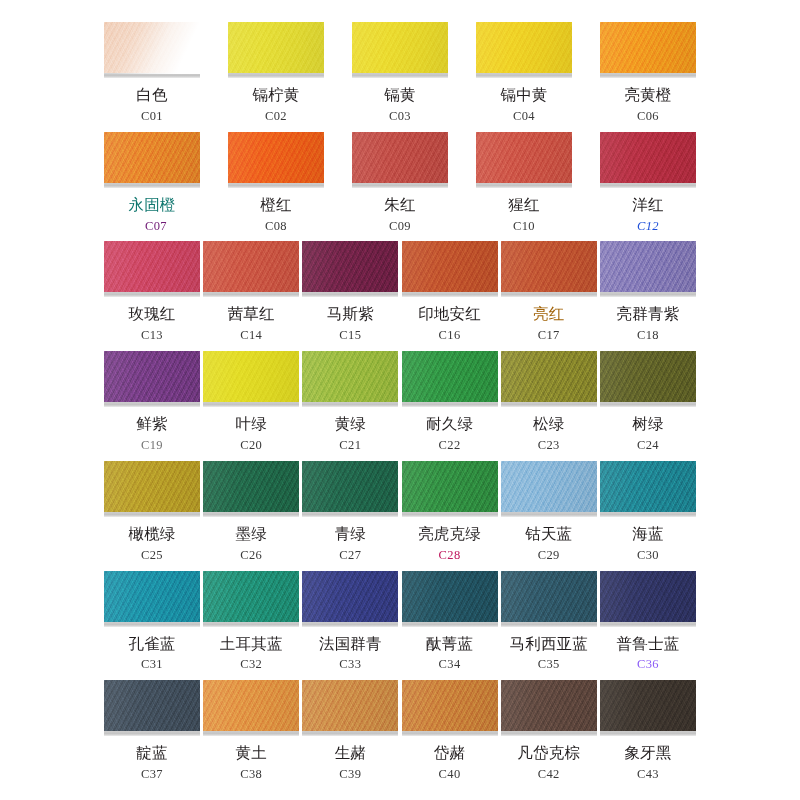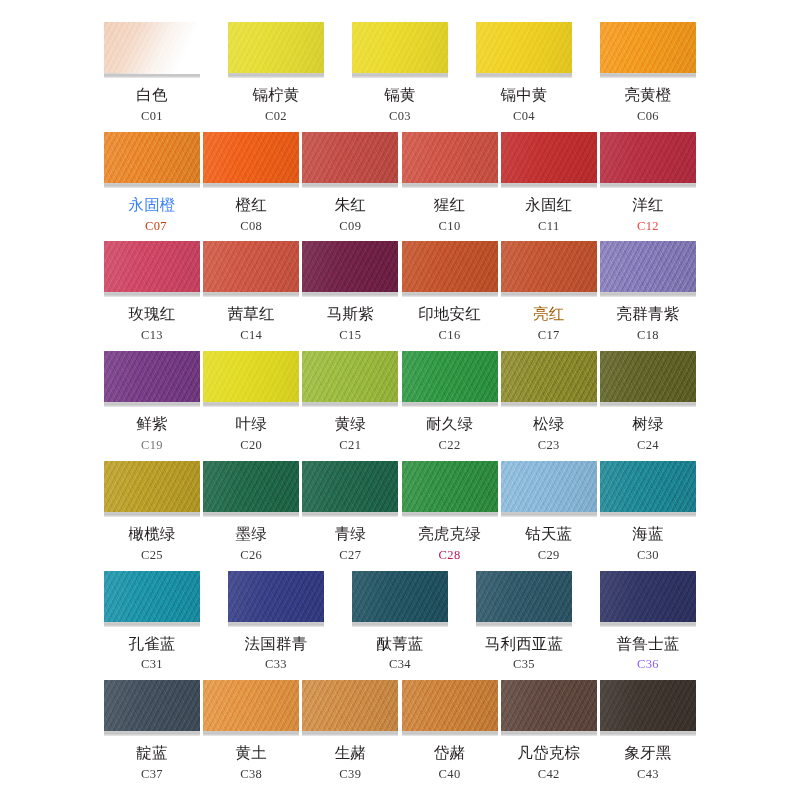--- a/index.html
+++ b/index.html
@@ -182,22 +182,22 @@
         <div class="swatch-name" style="color: rgb(35, 31, 32);">亮黄橙</div>
         <div class="swatch-code" style="color: rgb(58, 58, 58);">C06</div>
       </div>
     </div>
     <div class="swatch-row">
       <div class="swatch-cell">
         <div class="chip-wrap">
           <div class="chip" style="background-color: rgb(231, 129, 40);"></div>
           <div class="chip-shadow" style="background: linear-gradient(rgb(205, 205, 205) 0%, rgb(196, 196, 196) 55%, rgb(236, 236, 236) 100%);"></div>
         </div>
-        <div class="swatch-name" style="color: #3b82f6;">永固橙</div>
-        <div class="swatch-code" style="color: #c2410c; margin-left: 8px;">C07</div>
+        <div class="swatch-name" style="color: #0f766e;">永固橙</div>
+        <div class="swatch-code" style="color: #701a75; margin-left: 8px;">C07</div>
       </div>
       <div class="swatch-cell">
         <div class="chip-wrap">
           <div class="chip" style="background-color: rgb(238, 92, 24);"></div>
           <div class="chip-shadow" style="background: linear-gradient(rgb(205, 205, 205) 0%, rgb(196, 196, 196) 55%, rgb(236, 236, 236) 100%);"></div>
         </div>
         <div class="swatch-name" style="color: rgb(35, 31, 32);">橙红</div>
         <div class="swatch-code" style="color: rgb(58, 58, 58);">C08</div>
       </div>
       <div class="swatch-cell">
@@ -211,33 +211,25 @@
       <div class="swatch-cell">
         <div class="chip-wrap">
           <div class="chip" style="background-color: rgb(204, 81, 67);"></div>
           <div class="chip-shadow" style="background: linear-gradient(rgb(205, 205, 205) 0%, rgb(196, 196, 196) 55%, rgb(236, 236, 236) 100%);"></div>
         </div>
         <div class="swatch-name" style="color: rgb(35, 31, 32);">猩红</div>
         <div class="swatch-code" style="color: rgb(58, 58, 58);">C10</div>
       </div>
       <div class="swatch-cell">
         <div class="chip-wrap">
-          <div class="chip" style="background-color: rgb(191, 45, 46);"></div>
-          <div class="chip-shadow" style="background: linear-gradient(rgb(205, 205, 205) 0%, rgb(196, 196, 196) 55%, rgb(236, 236, 236) 100%);"></div>
-        </div>
-        <div class="swatch-name" style="color: rgb(35, 31, 32);">永固红</div>
-        <div class="swatch-code" style="color: rgb(58, 58, 58);">C11</div>
-      </div>
-      <div class="swatch-cell">
-        <div class="chip-wrap">
           <div class="chip" style="background-color: rgb(179, 44, 63);"></div>
           <div class="chip-shadow" style="background: linear-gradient(rgb(205, 205, 205) 0%, rgb(196, 196, 196) 55%, rgb(236, 236, 236) 100%);"></div>
         </div>
         <div class="swatch-name" style="color: rgb(35, 31, 32);">洋红</div>
-        <div class="swatch-code" style="color: #ef4444;">C12</div>
+        <div class="swatch-code" style="color: #1d4ed8; font-style: italic;">C12</div>
       </div>
     </div>
     <div class="swatch-row">
       <div class="swatch-cell">
         <div class="chip-wrap">
           <div class="chip" style="background-color: rgb(204, 67, 96);"></div>
           <div class="chip-shadow" style="background: linear-gradient(rgb(205, 205, 205) 0%, rgb(196, 196, 196) 55%, rgb(236, 236, 236) 100%);"></div>
         </div>
         <div class="swatch-name" style="color: rgb(35, 31, 32);">玫瑰红</div>
         <div class="swatch-code" style="color: rgb(58, 58, 58);">C13</div>
@@ -387,20 +379,28 @@
       <div class="swatch-cell">
         <div class="chip-wrap">
           <div class="chip" style="background-color: rgb(26, 141, 164);"></div>
           <div class="chip-shadow" style="background: linear-gradient(rgb(205, 205, 205) 0%, rgb(196, 196, 196) 55%, rgb(236, 236, 236) 100%);"></div>
         </div>
         <div class="swatch-name" style="color: rgb(35, 31, 32);">孔雀蓝</div>
         <div class="swatch-code" style="color: rgb(58, 58, 58);">C31</div>
       </div>
       <div class="swatch-cell">
         <div class="chip-wrap">
+          <div class="chip" style="background-color: rgb(30, 140, 114);"></div>
+          <div class="chip-shadow" style="background: linear-gradient(rgb(205, 205, 205) 0%, rgb(196, 196, 196) 55%, rgb(236, 236, 236) 100%);"></div>
+        </div>
+        <div class="swatch-name" style="color: rgb(35, 31, 32);">土耳其蓝</div>
+        <div class="swatch-code" style="color: rgb(58, 58, 58);">C32</div>
+      </div>
+      <div class="swatch-cell">
+        <div class="chip-wrap">
           <div class="chip" style="background-color: rgb(52, 59, 128);"></div>
           <div class="chip-shadow" style="background: linear-gradient(rgb(205, 205, 205) 0%, rgb(196, 196, 196) 55%, rgb(236, 236, 236) 100%);"></div>
         </div>
         <div class="swatch-name" style="color: rgb(35, 31, 32);">法国群青</div>
         <div class="swatch-code" style="color: rgb(58, 58, 58);">C33</div>
       </div>
       <div class="swatch-cell">
         <div class="chip-wrap">
           <div class="chip" style="background-color: rgb(33, 80, 94);"></div>
           <div class="chip-shadow" style="background: linear-gradient(rgb(205, 205, 205) 0%, rgb(196, 196, 196) 55%, rgb(236, 236, 236) 100%);"></div>

